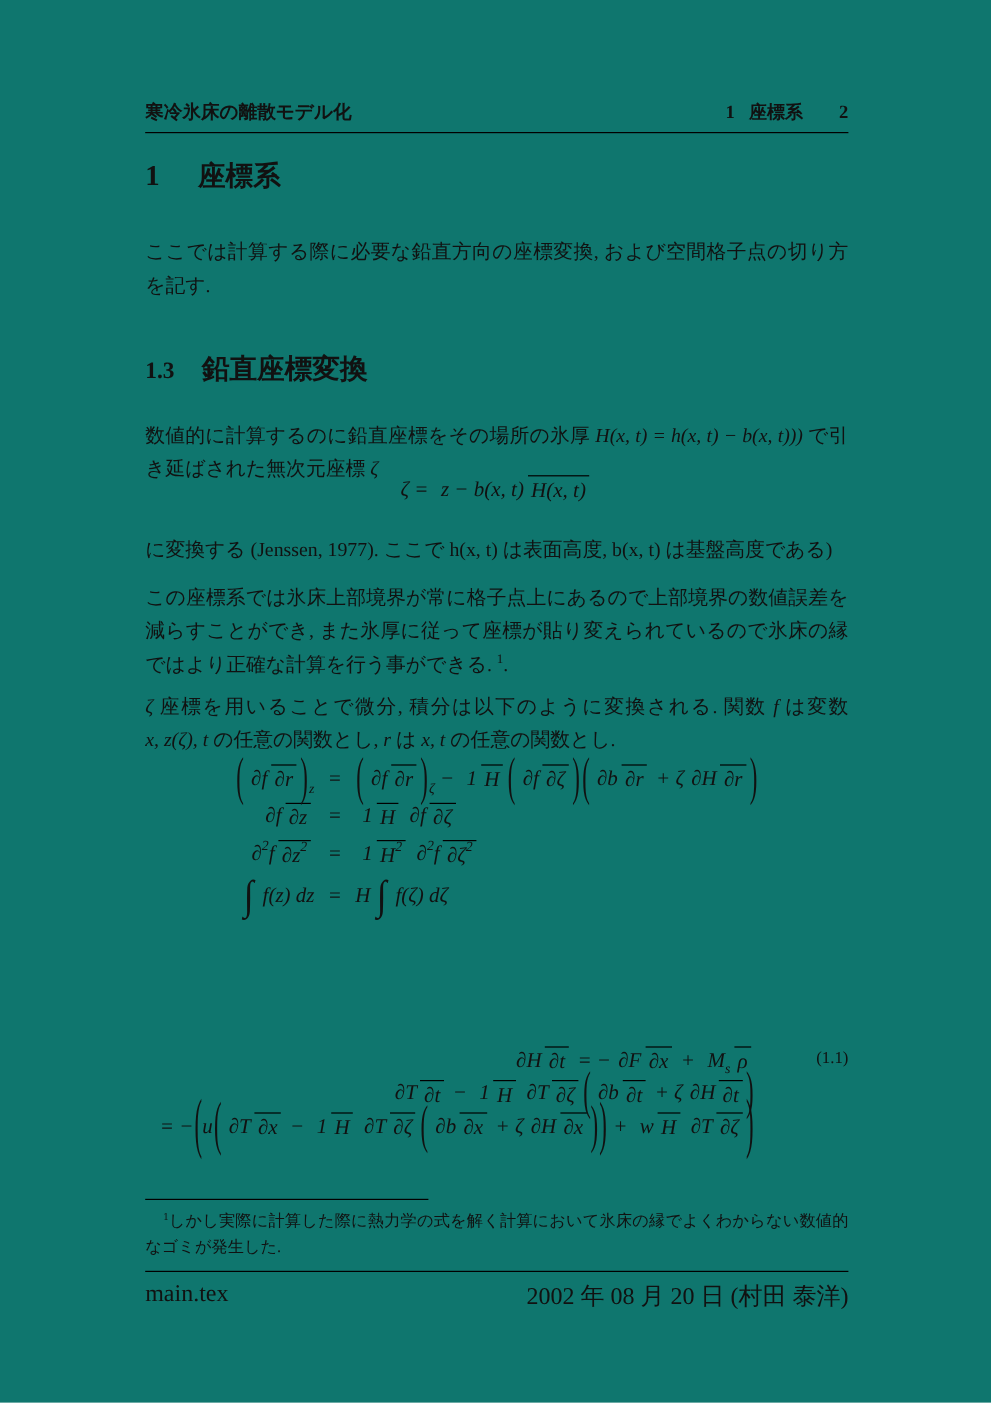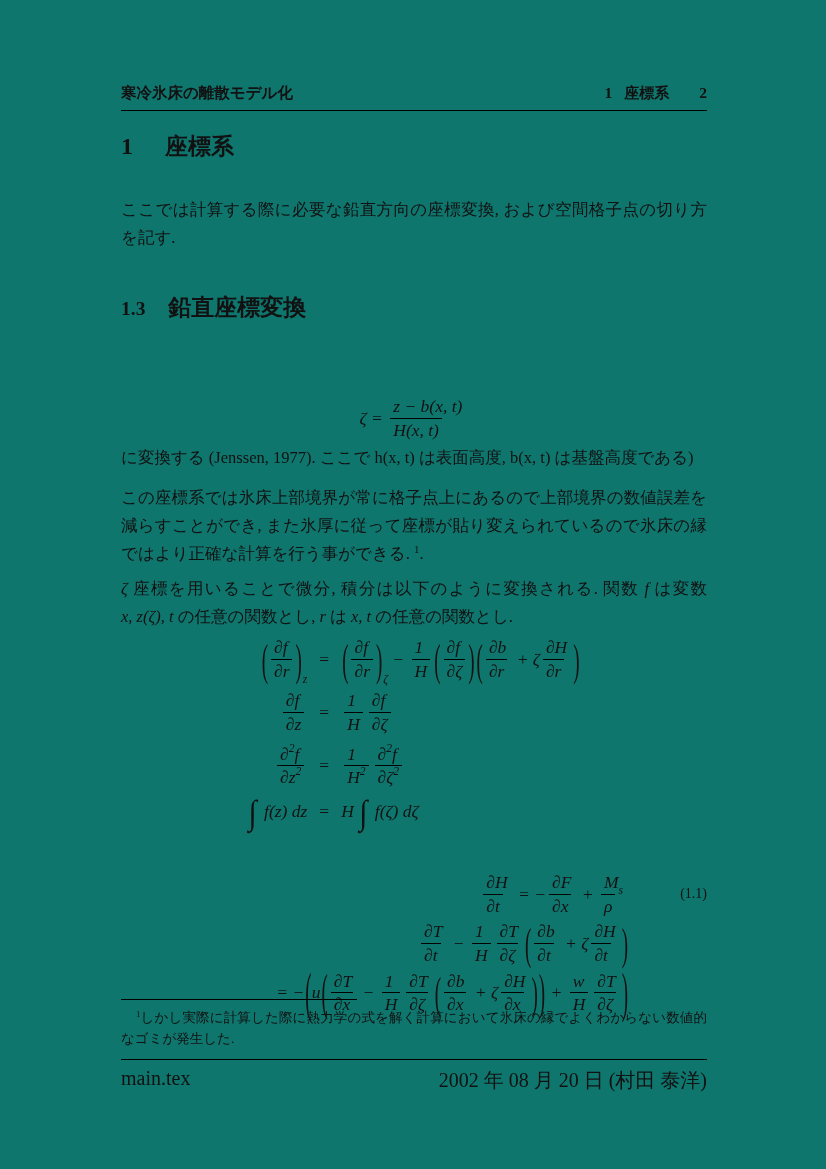--- a/index.html
+++ b/index.html
@@ -47,21 +47,21 @@
   .b-para6{top:842px;}
   .seg-jp{}
   .seg-m{font-style:italic;white-space:pre;}
   .seg-rm{white-space:pre;}
   .seg-sup{vertical-align:super;font-size:66%;line-height:0;}
 
   
   .math{font-size:17.5px;line-height:1.2;}
   .mrow{display:inline-flex;align-items:center;white-space:pre;}
   .mi{font-style:italic;white-space:pre;}
-  .mfrac{display:inline-flex;flex-direction:column;align-items:flex-start;margin:0 3px;line-height:1.18;}
+  .mfrac{display:inline-flex;flex-direction:row;align-items:center;margin:0 3px;line-height:1.18;}
   .mfrac>.num{display:flex;justify-content:center;padding:0 3px 1px;}
   .mfrac>.den{display:flex;justify-content:center;border-top:1px solid #000;padding:1px 3px 0;}
   .mparen{display:inline-flex;align-items:center;margin:0 1px;}
   .pglyph{font-style:normal;font-size:19px;line-height:1;display:inline-block;transform-origin:50% 50%;}
   .msub{font-size:66%;font-style:italic;align-self:flex-end;transform:translateY(40%);}
   .msup{font-size:66%;font-style:italic;align-self:flex-start;transform:translateY(-15%);}
   .mint{font-size:30px;line-height:1;font-style:normal;margin:0 3px 0 1px;transform:scaleY(1.15);display:inline-block;}
 
   .b-eqzeta{position:absolute;top:396px;left:121px;width:586px;display:flex;justify-content:center;}
 
@@ -107,20 +107,21 @@
     <span class="sec-title gothic">座標系</span>
   </div>
 
   <div class="para b-intro">ここでは計算する際に必要な鉛直方向の座標変換, および空間格子点の切り方を記す.</div>
 
   <div class="b-subsection">
     <span class="sub-no">1.3</span>
     <span class="sub-title gothic">鉛直座標変換</span>
   </div>
 
+  <div class="para b-para2"><span class="seg-jp">数値的に計算するのに鉛直座標をその場所の氷厚 </span><span class="seg-m">H(x, t) = h(x, t) − b(x, t)))</span><span class="seg-jp"> で引き延ばされた無次元座標 </span><span class="seg-m">ζ</span></div>
 
   <div class="b-eqzeta math">
       <span class="mrow"><span class="mi">ζ = </span><span class="mfrac"><span class="num"><span class="mi">z − b(x, t)</span></span><span class="den"><span class="mi">H(x, t)</span></span></span></span>
     </div>
 
   <div class="para b-para3"><span class="seg-jp">に変換する </span><span class="seg-rm">(Jenssen, 1977)</span><span class="seg-jp">. ここで </span><span class="seg-rm">h(x, t)</span><span class="seg-jp"> は表面高度, </span><span class="seg-rm">b(x, t)</span><span class="seg-jp"> は基盤高度である)</span></div>
 
   <div class="para b-para4"><span class="seg-jp">この座標系では氷床上部境界が常に格子点上にあるので上部境界の数値誤差を減らすことができ, また氷厚に従って座標が貼り変えられているので氷床の縁ではより正確な計算を行う事ができる. </span><span class="seg-sup">1</span><span class="seg-jp">.</span></div>
 
   <div class="para b-para5"><span class="seg-m">ζ</span><span class="seg-jp"> 座標を用いることで微分, 積分は以下のように変換される. 関数 </span><span class="seg-m">f</span><span class="seg-jp"> は変数 </span><span class="seg-m">x, z(ζ), t</span><span class="seg-jp"> の任意の関数とし, </span><span class="seg-m">r</span><span class="seg-jp"> は </span><span class="seg-m">x, t</span><span class="seg-jp"> の任意の関数とし.</span></div>

